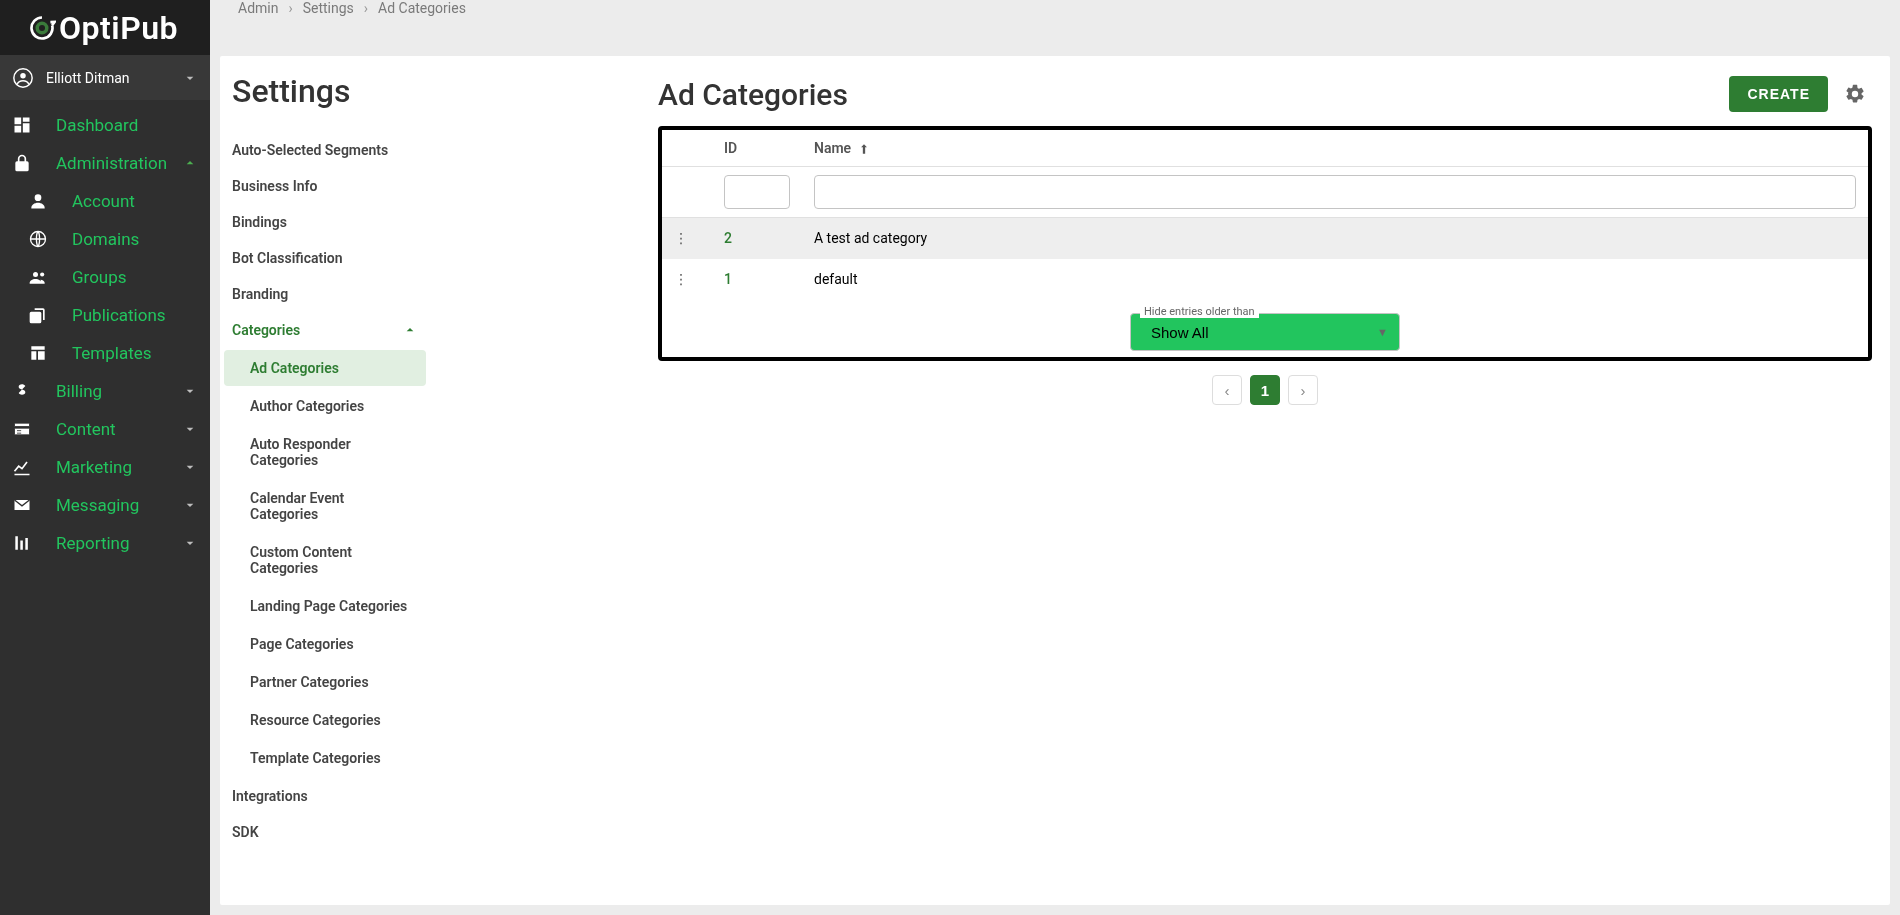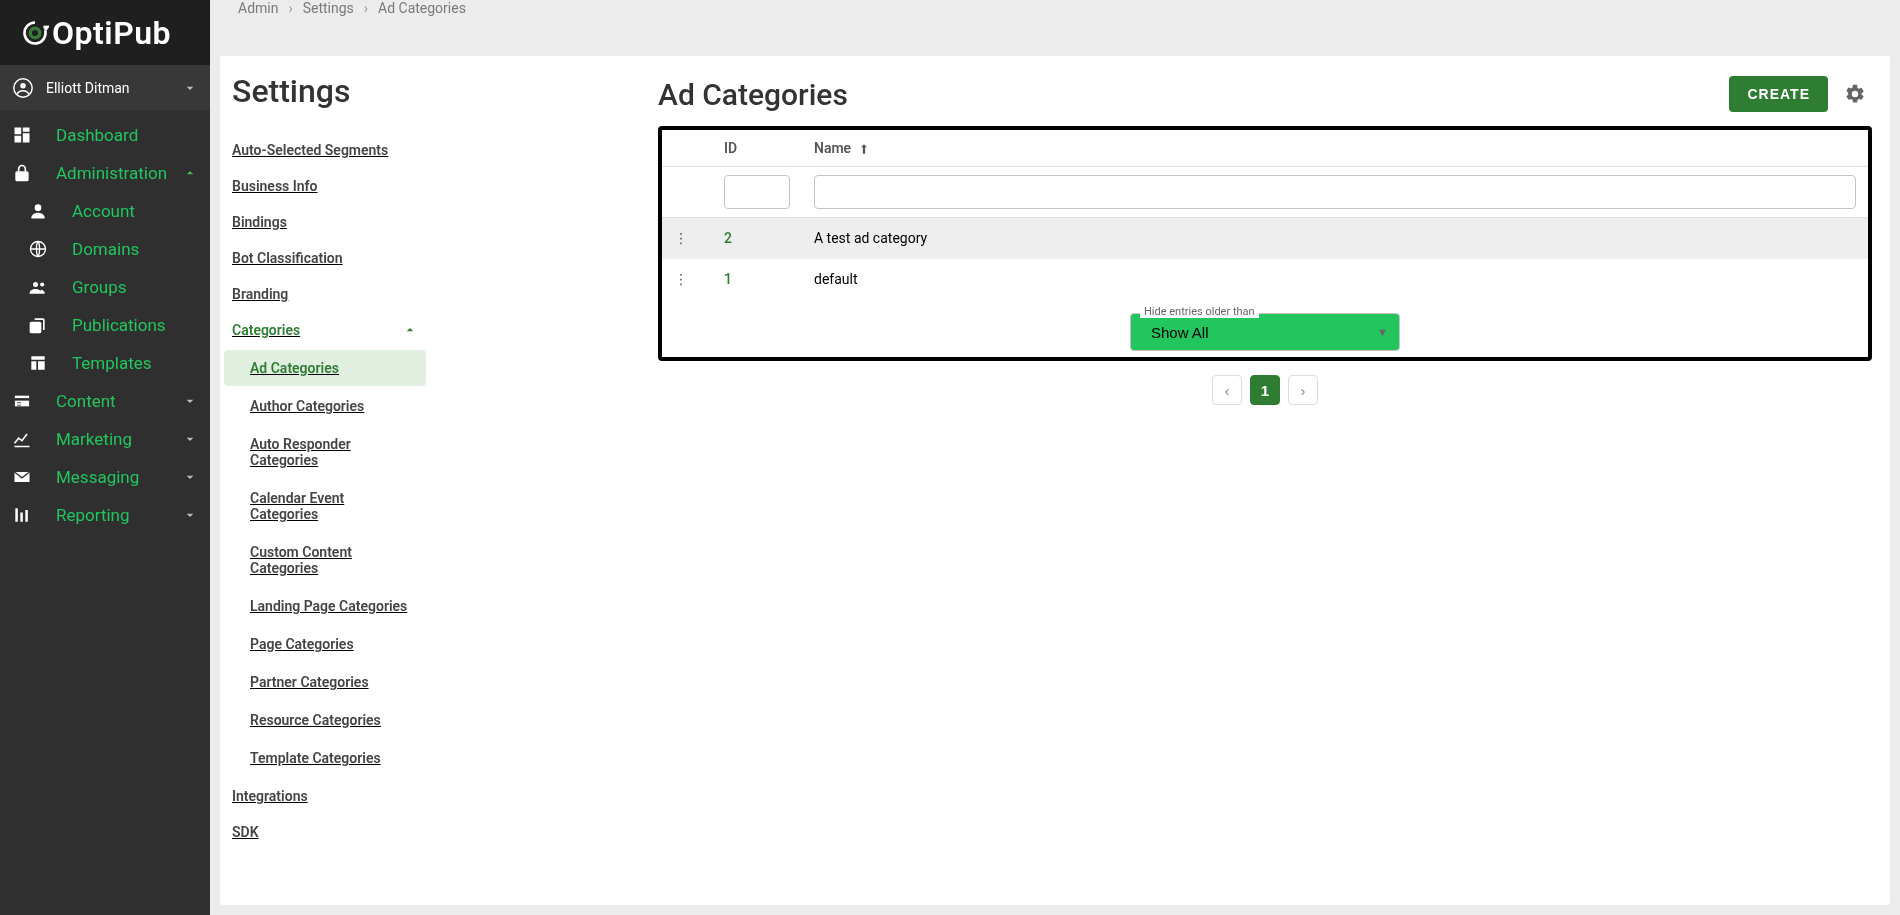--- a/index.html
+++ b/index.html
@@ -9,24 +9,24 @@
   
   .sidebar {
     width: 210px;
     background: #2f2f2f;
     color: #fff;
     display: flex;
     flex-direction: column;
     flex-shrink: 0;
   }
   .brand {
-    height: 65px;
+    height: 55px;
     display: flex;
     align-items: center;
-    padding-left: 20px;
+    padding-left: 27px;
     background: #1f1f1f;
     font-size: 32px;
     font-weight: 600;
     letter-spacing: 0.5px;
   }
   .brand-icon {
     width: 30px; height: 30px;
     display: inline-flex; align-items: center; justify-content: center;
     margin-right: 2px;
   }
@@ -93,21 +93,20 @@
     color: #333;
     padding: 16px 0 16px 12px;
   }
 
   
   .settings-nav {
     width: 210px;
     border-right: none;
     padding-top: 6px;
     overflow-y: auto;
-    text-decoration: underline;
   }
   .snav-item {
     font-size: 14px;
     font-weight: 600;
     color: #444;
     padding: 10px 12px;
     cursor: pointer;
     display: flex;
     align-items: center;
     justify-content: space-between;
@@ -294,20 +293,33 @@
         </span>
         <span class="nlabel">Publications</span>
       </div>
       <div class="navitem sub">
         <span class="nicon">
           <svg viewBox="0 0 24 24" width="20" height="20" fill="#fff">
             <path d="M4 4h16v4H4zM4 10h6v10H4zM12 10h8v10h-8z"></path>
           </svg>
         </span>
         <span class="nlabel">Templates</span>
+      </div>
+      <div class="navitem">
+        <span class="nicon">
+          <svg viewBox="0 0 24 24" width="20" height="20" fill="#fff">
+            <path d="M12 2v20M16 6c-1-1.3-2.5-2-4-2-2.5 0-4 1.3-4 3s1.4 2.5 4 3.2 4 1.5 4 3.3-1.5 3-4 3c-1.7 0-3.2-.8-4-2"></path>
+          </svg>
+        </span>
+        <span class="nlabel">Billing</span>
+        <span class="chev ">
+          <svg viewBox="0 0 24 24" width="16" height="16" fill="#bdbdbd">
+            <path d="M7 10l5 5 5-5z"></path>
+          </svg>
+        </span>
       </div>
       <div class="navitem">
         <span class="nicon">
           <svg viewBox="0 0 24 24" width="20" height="20" fill="#fff">
             <path d="M3 5h18v4H3zM3 11h18v8H3zM6 14h5M6 17h5" stroke="#2f2f2f" stroke-width="1"></path>
           </svg>
         </span>
         <span class="nlabel">Content</span>
         <span class="chev ">
           <svg viewBox="0 0 24 24" width="16" height="16" fill="#bdbdbd">

